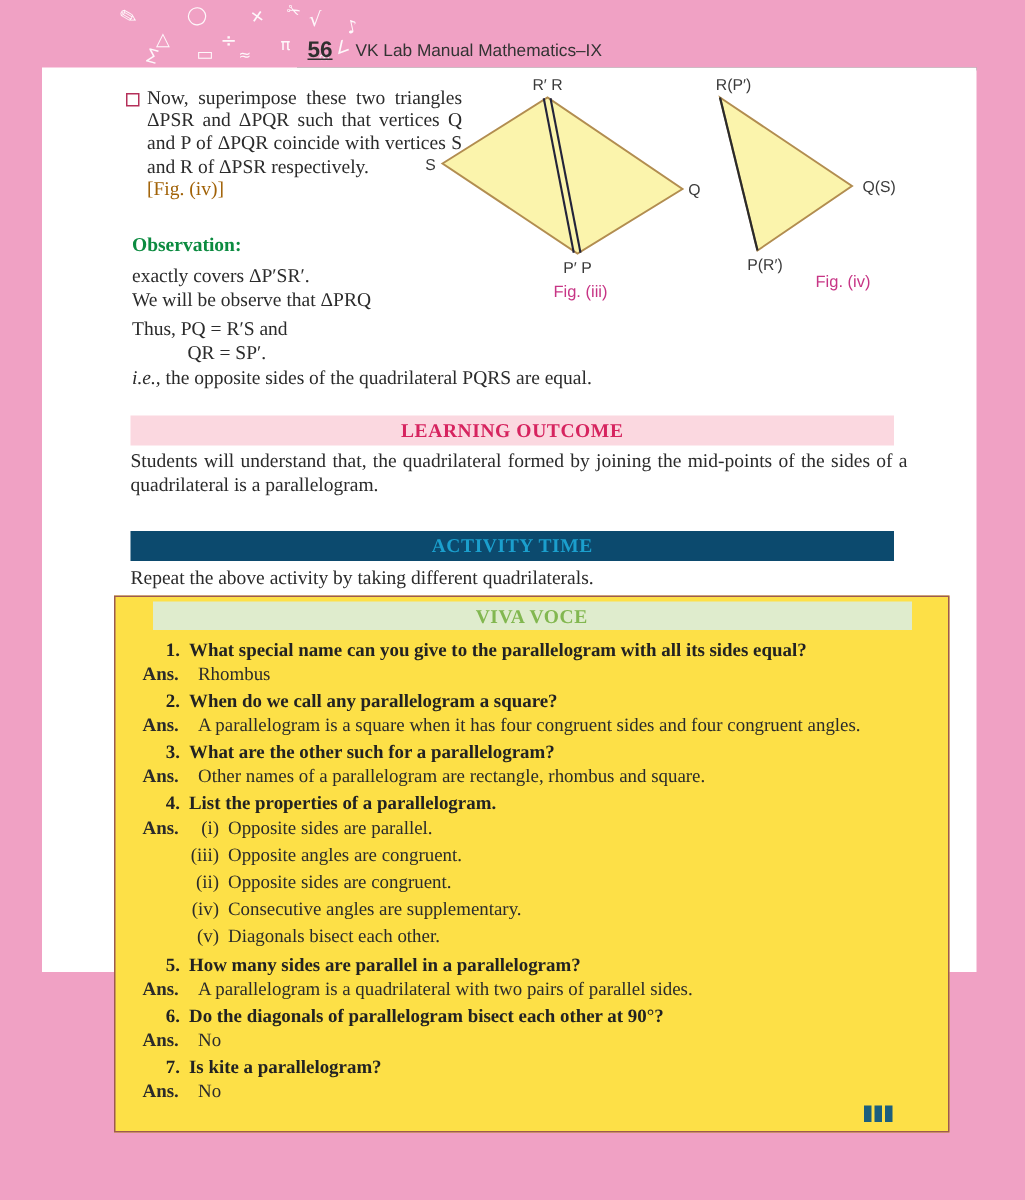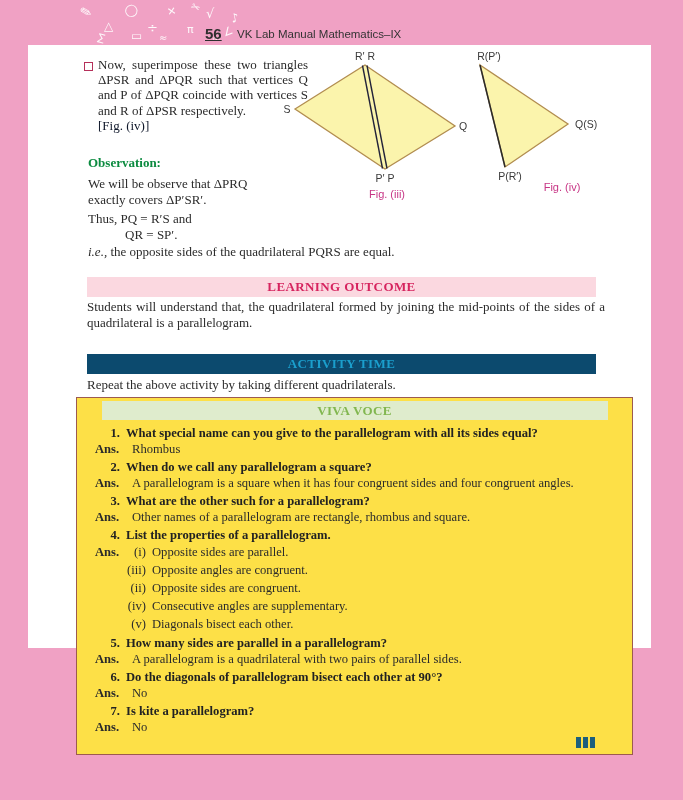--- a/index.html
+++ b/index.html
@@ -13,21 +13,21 @@
   .doodle{position:absolute;color:rgba(255,255,255,0.92);font-family:"DejaVu Sans",sans-serif;line-height:1;}
   
   .page-num{position:absolute;left:205px;top:25px;font-family:"Liberation Sans",sans-serif;font-weight:bold;font-size:15px;color:#2f2f2f;text-decoration:underline;}
   .book-title{position:absolute;left:237px;top:28px;font-family:"Liberation Sans",sans-serif;font-size:11.5px;letter-spacing:0px;color:#333;}
   .header-rule{position:absolute;left:198px;top:45px;width:453px;height:2px;background:#4a4a4a;}
   
   .page{position:absolute;left:28px;top:45px;width:623px;height:603px;background:#ffffff;}
   
   .bullet-icon{position:absolute;left:56px;top:17px;width:7px;height:7px;border:1.6px solid #b5305a;background:#fff;}
   .bullet-para{position:absolute;left:70px;top:12px;width:210px;font-size:13px;line-height:15.2px;text-align:justify;}
-  .fig-ref{display:block;color:#0f172a;text-align:left;}
+  .fig-ref{display:block;color:#a16207;text-align:left;}
   
   .fig3{position:absolute;left:250px;top:5px;}
   .fig4{position:absolute;left:437px;top:5px;}
   .fig-label{font-family:"Liberation Sans",sans-serif;font-size:10.5px;fill:#3a3a3a;}
   .fig-caption{font-family:"Liberation Sans",sans-serif;font-size:11px;fill:#c73585;}
   
   .obs-heading{position:absolute;left:60px;top:110px;font-size:13px;font-weight:bold;color:#0c8b40;}
   .obs-body{position:absolute;left:60px;top:131px;width:215px;font-size:13px;line-height:15.5px;text-align:justify;}
   .thus-block{position:absolute;left:60px;top:166px;font-size:13px;line-height:15.5px;}
   .thus-line2{margin-left:37px;}
@@ -100,22 +100,22 @@
       <polygon points="15,15 103,74 40,117" fill="#fbf4ac" stroke="#b28d50" stroke-width="1.3"></polygon>
       <line x1="15" y1="15" x2="40" y2="117" stroke="#2b2b2b" stroke-width="1.5"></line>
       <text class="fig-label" x="24" y="10" text-anchor="middle">R(P′)</text>
       <text class="fig-label" x="110" y="78" text-anchor="start">Q(S)</text>
       <text class="fig-label" x="45" y="130" text-anchor="middle">P(R′)</text>
       <text class="fig-caption" x="97" y="141" text-anchor="middle">Fig. (iv)</text>
     </svg>
 
     <div class="obs-heading">Observation:</div>
     <div class="obs-body">
+      <div>exactly covers ΔP′SR′.</div>
       <div>We will be observe that ΔPRQ</div>
-      <div>exactly covers ΔP′SR′.</div>
     </div>
     <div class="thus-block">
       <div>Thus,  PQ = R′S and</div>
       <div class="thus-line2">QR = SP′.</div>
     </div>
     <div class="ie-line">
       <span class="ie-prefix">i.e.,</span><span> the opposite sides of the quadrilateral PQRS are equal.</span>
     </div>
 
     <div class="banner banner-learning">LEARNING OUTCOME</div>

